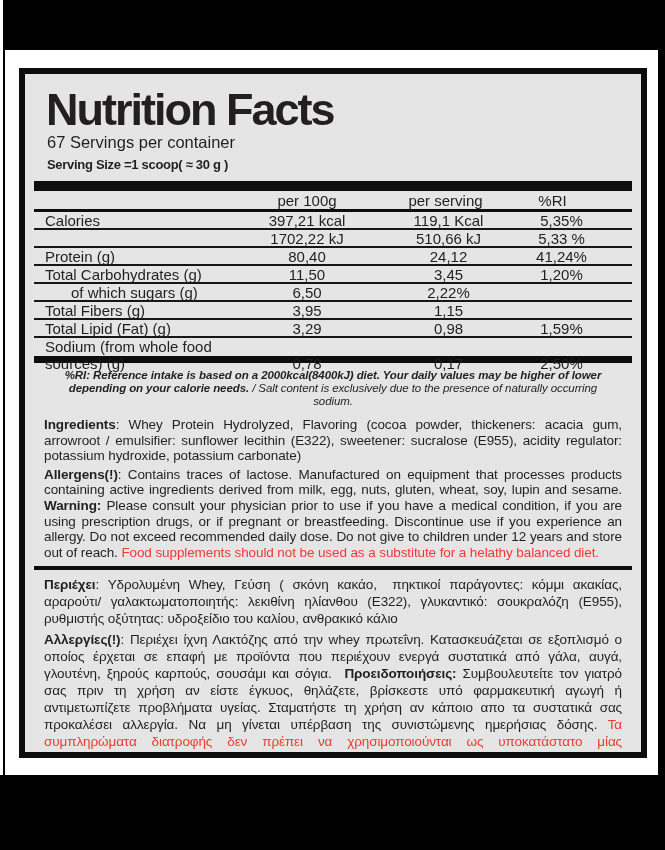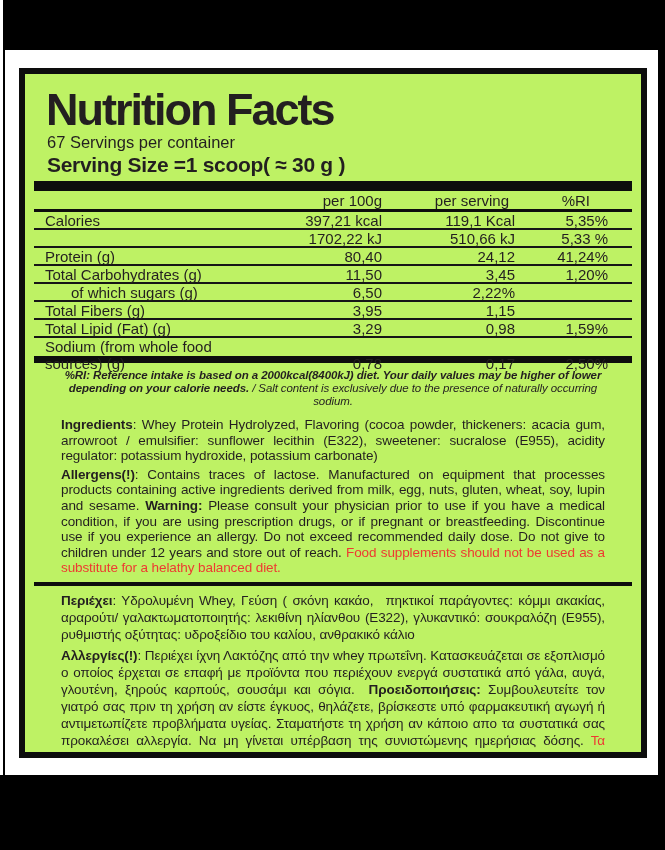--- a/index.html
+++ b/index.html
@@ -15,43 +15,43 @@
   .band-top    { position:absolute; top:0;    left:3px;  width:662px; height:50px; background:#000; }
   .band-bottom { position:absolute; top:775px; left:0;   width:665px; height:75px; background:#000; }
   .edge-left   { position:absolute; top:50px; left:3px;  width:2px;   height:725px; background:#000; }
   .edge-right  { position:absolute; top:50px; left:658px; width:7px;  height:725px; background:#000; }
 
   
   .label-box {
     position:absolute; top:68px; left:19px;
     width:628px; height:690px;
     border:6px solid #0d0d0d;
-    background:#bef264;
+    background:#e5e5e5;
     padding:10px 9px 0 9px;
     overflow:hidden;
   }
 
   .title { font-size:45px; font-weight:bold; letter-spacing:-2px; line-height:45px; margin:3px 0 0 12px; }
   .servings { font-size:16.5px; line-height:21px; margin-left:13px; }
-  .serving-size { font-size:21px; font-weight:bold; letter-spacing:-0.3px; line-height:24px; margin-left:13px; }
+  .serving-size { font-size:13px; font-weight:bold; letter-spacing:-0.3px; line-height:24px; margin-left:13px; }
 
   .bar-thick  { height:10px; background:#0d0d0d; margin-top:4px; }
   .bar-close  { height:7px;  background:#0d0d0d; }
   .divider    { height:4px;  background:#0d0d0d; margin:6px 0; }
 
   
   .ntable { width:100%; font-size:15px; }
   .trow {
     display:grid;
     grid-template-columns:1fr 150px 133px 93px;
     align-items:end;
     padding-right:24px;
   }
   .trow .cell { line-height:17px; }
-  .trow .num  { text-align:right; }
+  .trow .num  { text-align:center; }
   .thead { height:21px; border-bottom:3px solid #0d0d0d; }
   .thead .hserv { padding-right:6px; }
   .thead .hri   { padding-right:18px; }
   .tdata { height:18px; border-bottom:2px solid #161616; }
   .tdata:last-of-type { border-bottom:none; }
   .tdata .lbl { padding-left:11px; }
   .tdata .lbl.indent { padding-left:37px; }
 
   
   .footnote {
@@ -60,21 +60,21 @@
     text-align:center;
     font-size:11.5px;
     font-style:italic;
     line-height:13px;
     letter-spacing:-0.1px;
   }
   .fn-bold { font-weight:bold; }
 
   
   .para {
-    margin:0 27px;
+    margin:0 10px;
     text-align:justify;
     letter-spacing:-0.1px;
   }
   .para-en { font-size:13.5px; line-height:15.6px; }
   .para-gr { font-size:13.5px; line-height:17px; }
   .ingredients { margin-top:9px; }
   .allergens   { margin-top:3px; }
   .greek-allergens { margin-top:4px; }
   .b   { font-weight:bold; }
   .red { color:#ee3a31; }

